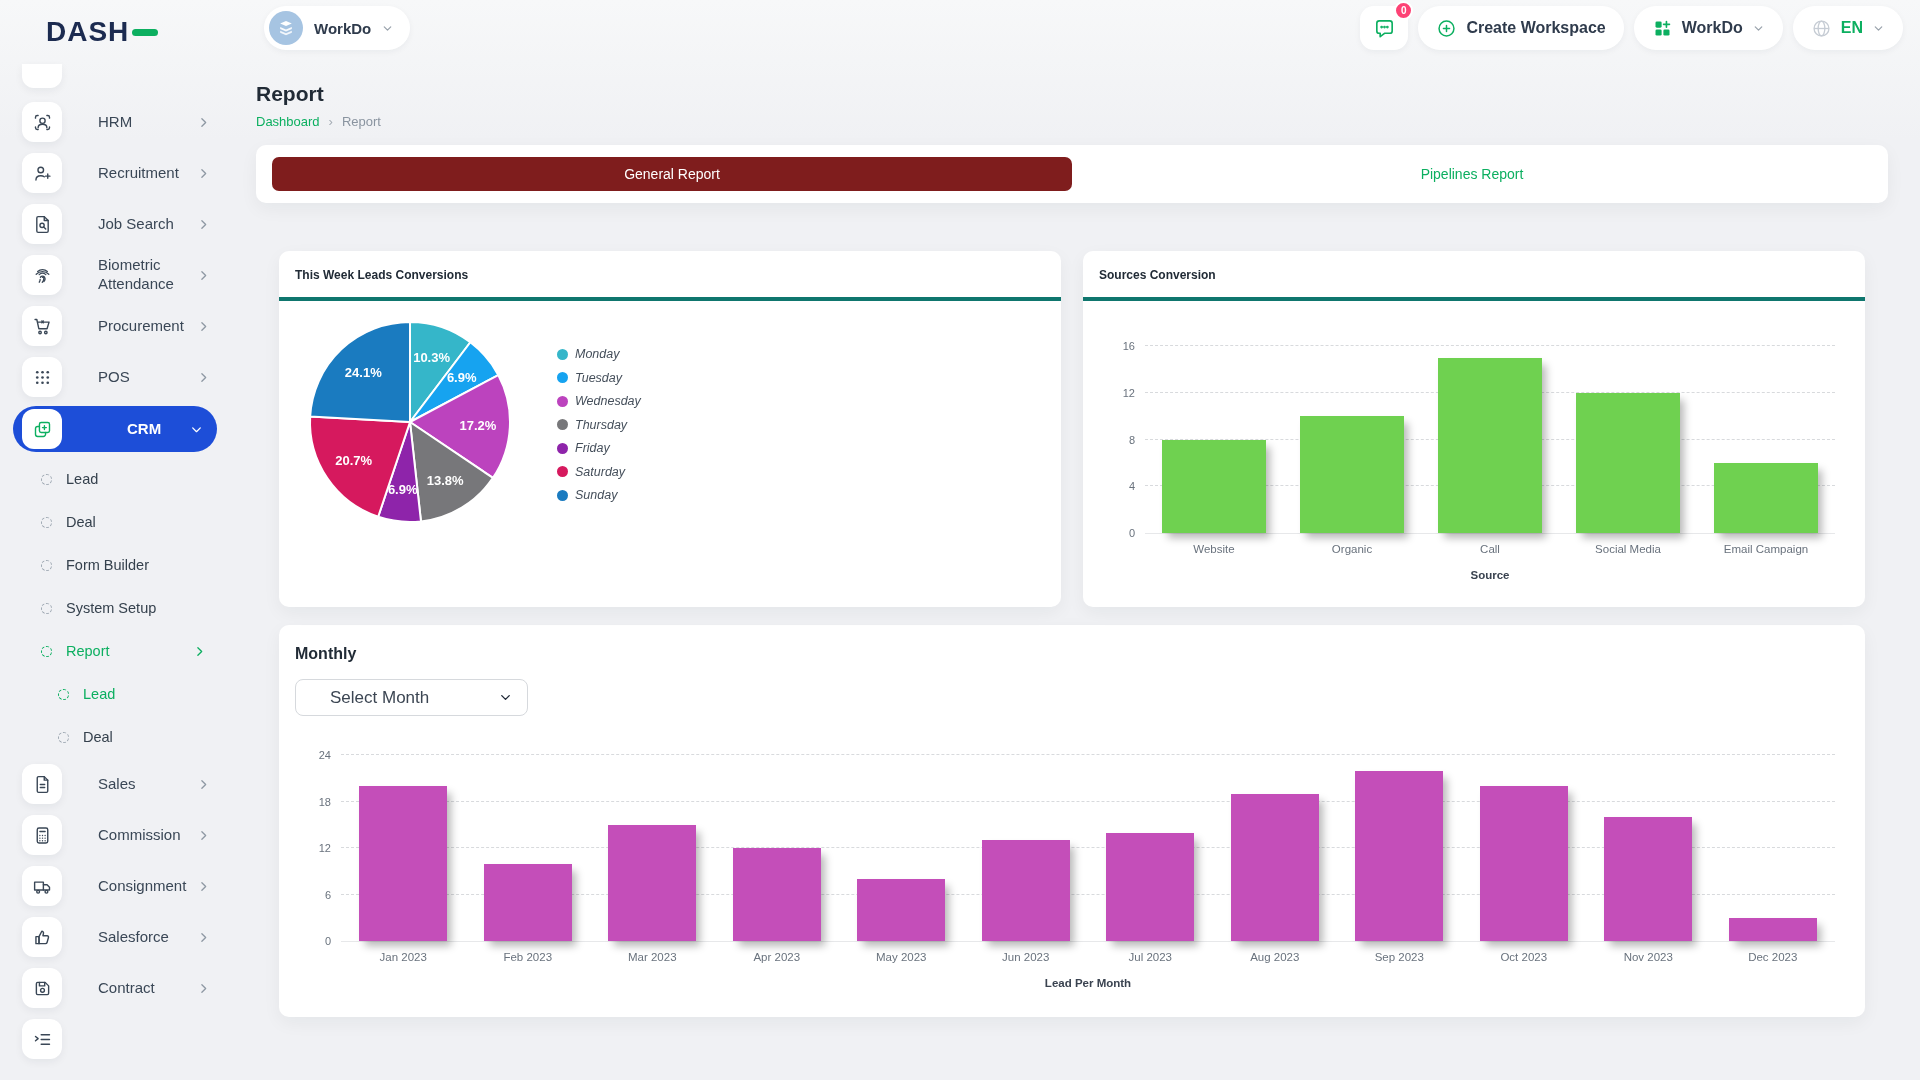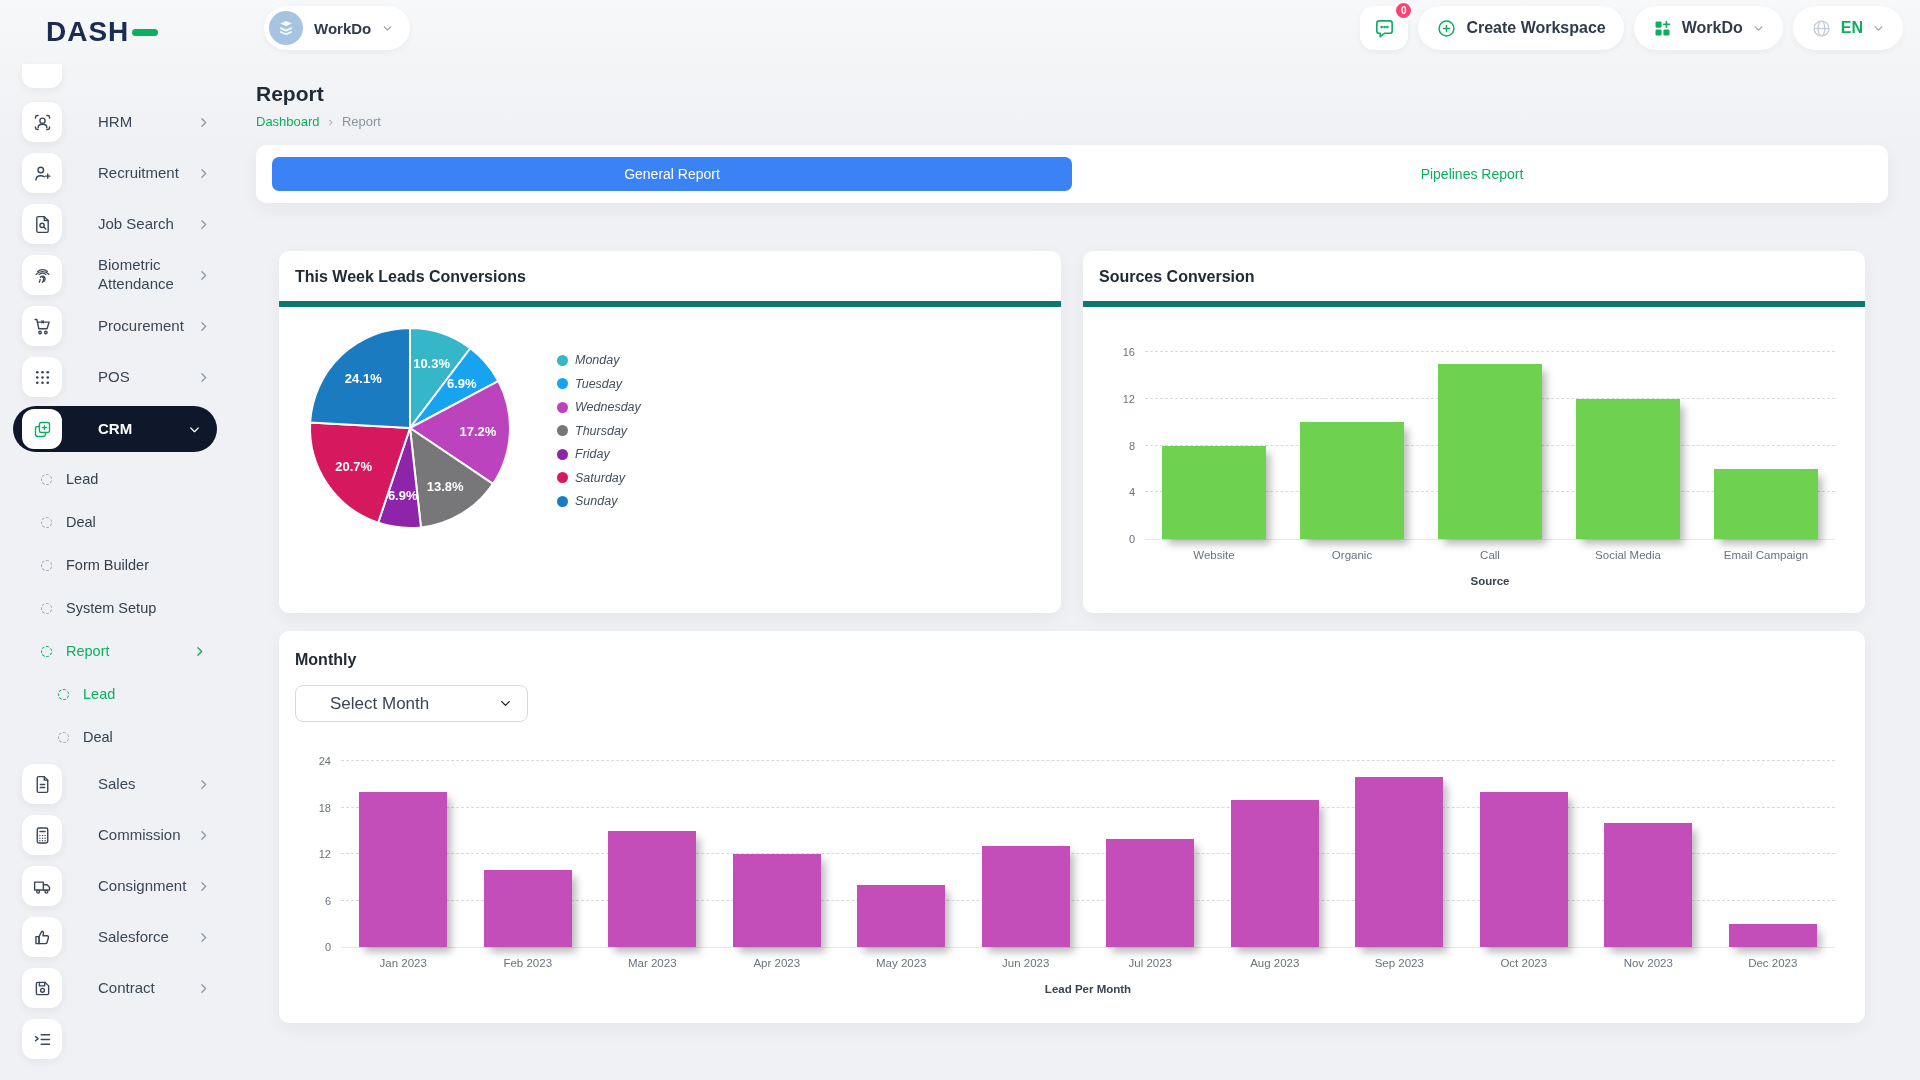--- a/index.html
+++ b/index.html
@@ -19,21 +19,21 @@
     margin:0 0 12px 22px; box-shadow:0 3px 8px rgba(20,30,50,.06); }
   .nav-row { display:flex; align-items:center; cursor:pointer; }
   .nav-row.module { height:44px; margin-bottom:7px; padding:0 20px 0 22px; }
   .icon-box { width:40px; height:40px; background:#fff; border-radius:12px; flex:0 0 40px;
     display:flex; align-items:center; justify-content:center; color:#3A4756;
     box-shadow:0 3px 8px rgba(20,30,50,.06); }
   .icon-box svg { width:21px; height:21px; }
   .module .nav-label { margin-left:36px; font-size:15px; font-weight:500; color:#3A4756; line-height:1.25; max-width:112px; }
   .nav-chev { margin-left:auto; width:13px; height:13px; color:#8E98A3; display:flex; }
   .nav-chev svg { width:13px; height:13px; }
-  .nav-row.module.active { background:#0f172a; border-radius:24px; margin:2px 13px 9px 13px; padding:0 16px 0 9px; height:46px; }
+  .nav-row.module.active { background:#1d4ed8; border-radius:24px; margin:2px 13px 9px 13px; padding:0 16px 0 9px; height:46px;gap:29px; }
   .nav-row.module.active .icon-box { color:#0CAF60; box-shadow:none; }
   .nav-row.module.active .nav-label { color:#fff; font-weight:700; }
   .nav-row.module.active .nav-chev { color:#fff; }
   .nav-row.sub { height:36px; margin-bottom:7px; padding:0 24px 0 41px; }
   .nav-row.sub2 { height:36px; margin-bottom:7px; padding:0 24px 0 58px; }
   .sub-dot { width:11px; height:11px; border:1.5px dashed #9FA9B3; border-radius:50%; flex:0 0 11px; }
   .nav-row.sub .nav-label, .nav-row.sub2 .nav-label { margin-left:14px; font-size:14.5px; color:#35414D; }
   .nav-row.active .sub-dot { border-color:#0CAF60; }
   .nav-row.active .nav-label { color:#0CAF60; }
   .nav-row .nav-chev.green { color:#0CAF60; }
@@ -60,25 +60,25 @@
   .content { position:absolute; left:230px; top:56px; right:0; padding:26px 32px 0 26px; }
   .page-title { font-size:21px; font-weight:700; color:#212B36; }
   .breadcrumb { display:flex; align-items:center; gap:9px; margin-top:8px; font-size:13px; }
   .bc-link { color:#0CAF60; cursor:pointer; }
   .bc-sep { color:#A5ADB6; font-size:13px; }
   .bc-cur { color:#8A94A0; }
   .card { background:#fff; border-radius:10px; box-shadow:0 6px 18px rgba(24,30,40,.05); }
   .tabbar { margin-top:16px; height:58px; display:flex; align-items:center; padding:0 16px; }
   .tab { flex:1; display:flex; align-items:center; justify-content:center; height:34px;
     font-size:14px; color:#0CAF60; cursor:pointer; border-radius:7px; }
-  .tab.active { background:#3b82f6; color:#fff; font-weight:500; }
+  .tab.active { background:#7f1d1d; color:#fff; font-weight:500; }
   .cards-row { display:flex; gap:22px; margin:48px 23px 0 23px; }
   .cards-row .card { flex:1; }
-  .card-head { padding:17px 16px 15px 16px; font-size:16px; font-weight:700; color:#212B36;
-    border-bottom:6px solid #0f766e; }
+  .card-head { padding:17px 16px 15px 16px; font-size:12px; font-weight:700; color:#212B36;
+    border-bottom:4px solid #0f766e; }
   
   .pie-body { display:flex; padding:16px 0 0 26px; height:293px; }
   .legend { margin-left:42px; margin-top:30px;font-style:italic; }
   .legend-item { display:flex; align-items:center; margin-bottom:9.5px; }
   .legend-dot { width:11px; height:11px; border-radius:50%; flex:0 0 11px; }
   .legend-label { margin-left:7px; font-size:12.5px; color:#454F5B; }
   
   .chart-area { padding:46px 16px 0 16px; }
   .bc-plot { position:relative; margin-left:46px; margin-right:14px; border-bottom:1px solid #E7E8EA; }
   .bc-grid { position:absolute; left:0; right:0; border-top:1px dashed #D8DADD; }

